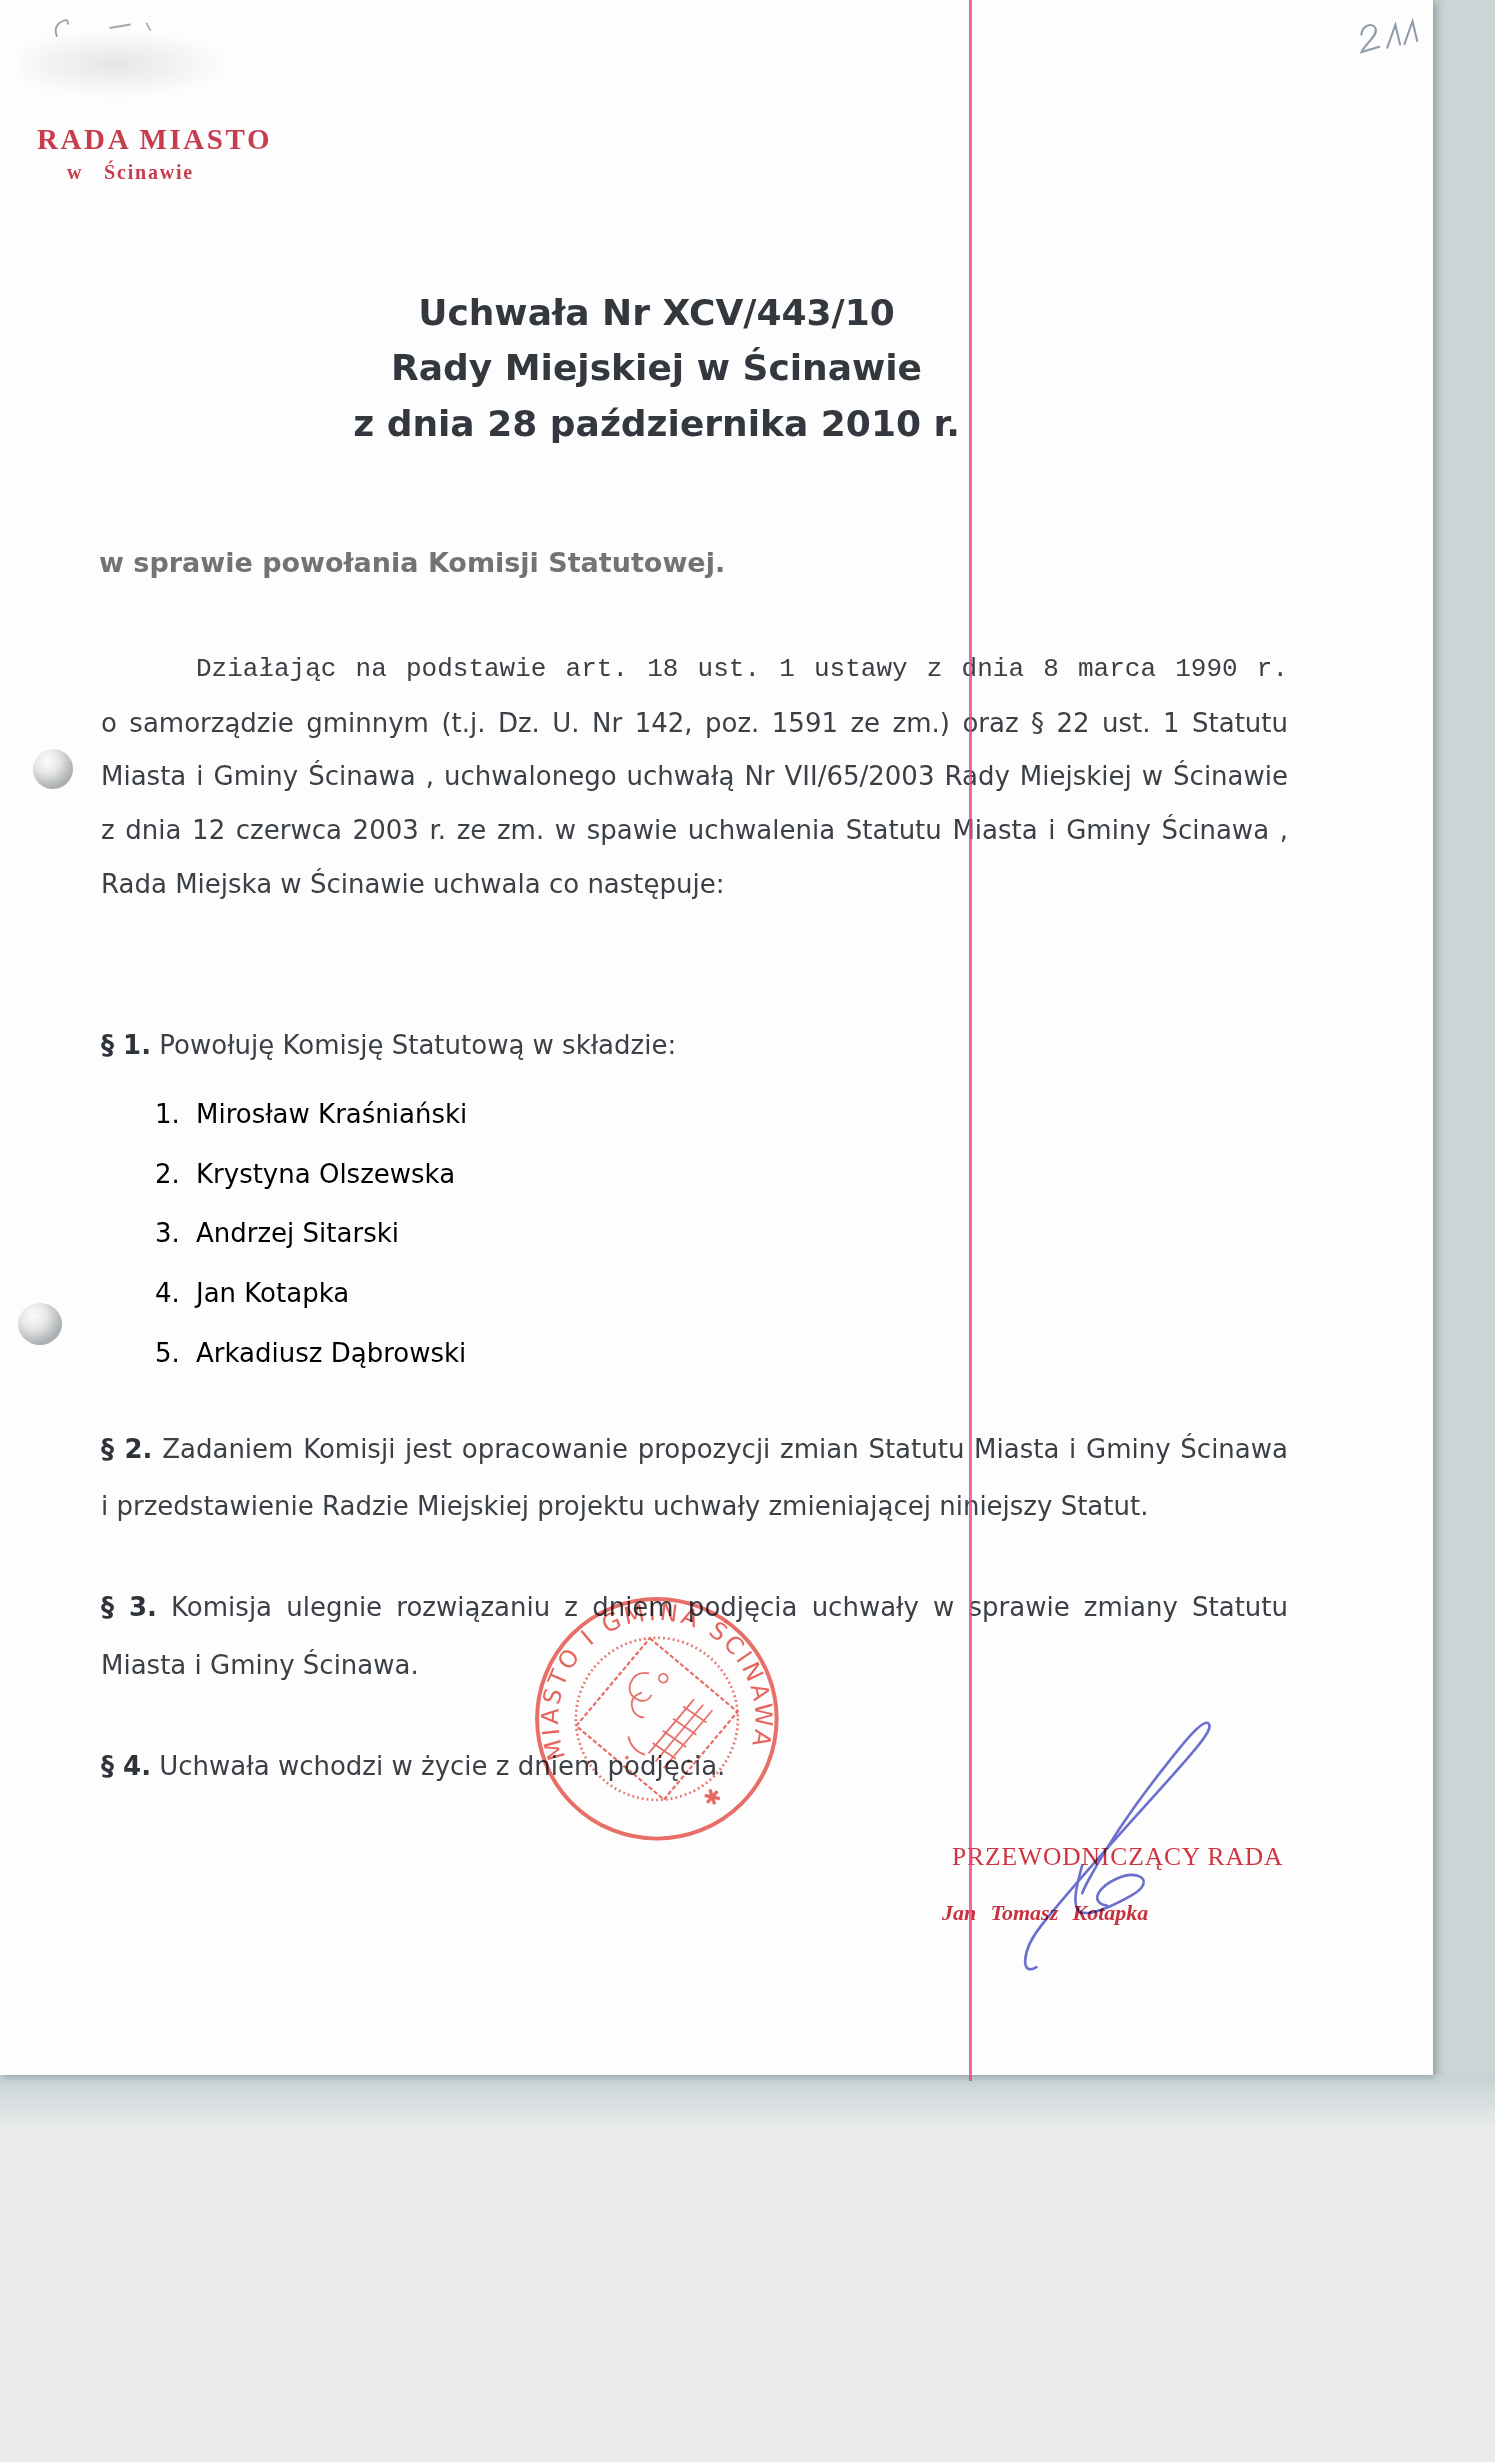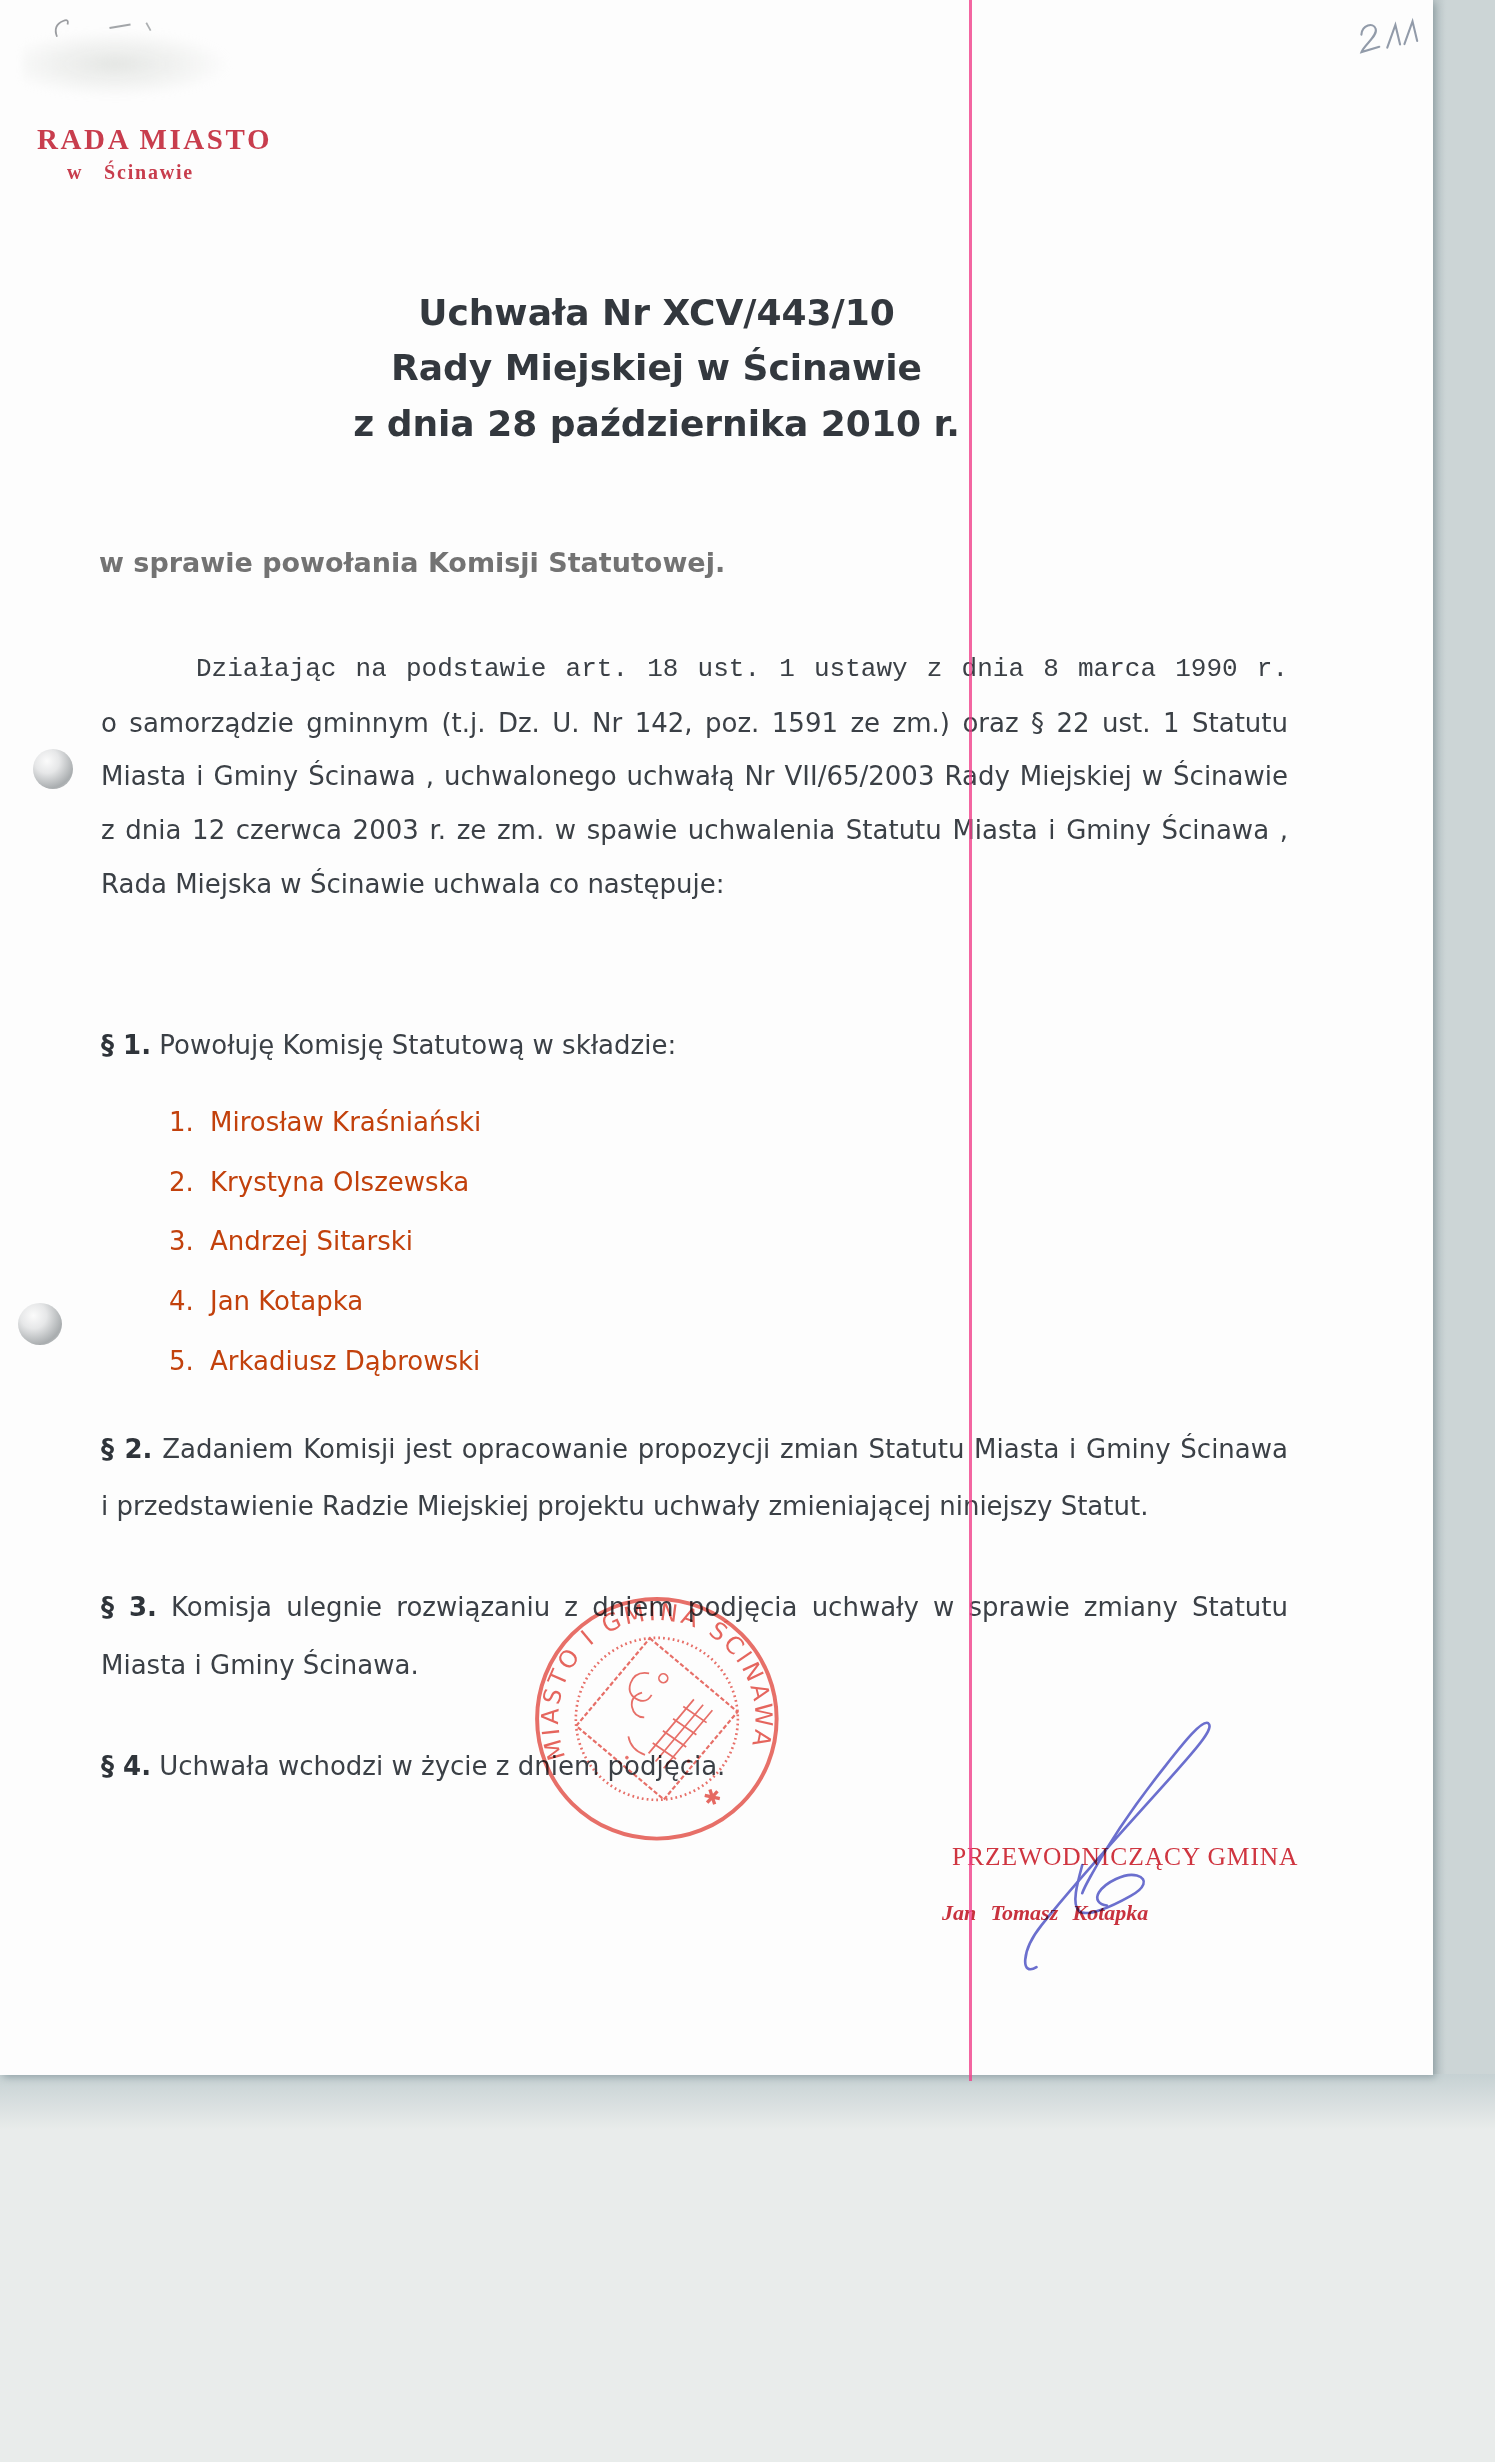--- a/index.html
+++ b/index.html
@@ -41,21 +41,21 @@
   .hdr-stamp .l2{font-size:20px;letter-spacing:1.8px;word-spacing:14px;margin:5.3px 0 0 30px;font-family:Liberation Serif, serif;}
   .tline{position:absolute;left:85px;width:1143px;text-align:center;
     font-size:36px;font-weight:bold;color:#33383e;height:42px;line-height:42px;}
   .subject{position:absolute;left:99px;top:547px;font-size:27px;font-weight:bold;color:#737373;}
   .jline{position:absolute;left:101px;width:1187px;height:40px;line-height:40px;
     font-size:26px;text-align:justify;overflow:hidden;color:#3b4046;}
   .jline::after{content:"";display:inline-block;width:100%;height:0;}
   .pline{position:absolute;left:101px;width:1187px;height:40px;line-height:40px;
     font-size:26px;color:#3b4046;white-space:nowrap;}
   .indent1{padding-left:95px;width:1092px;font-family:Liberation Mono, monospace;}
-  .li{position:absolute;left:169px;height:39px;line-height:39px;font-size:26px;color:#c2410c;white-space:nowrap;margin-top:8px;}
+  .li{position:absolute;left:155px;height:39px;line-height:39px;font-size:26px;color:#000000;white-space:nowrap;}
   .li .num{display:inline-block;width:41px;}
   b{font-weight:bold;color:#2f343a;}
   
   .round-stamp{position:absolute;left:523px;top:1585px;mix-blend-mode:multiply;opacity:.94;}
   .sig-title{position:absolute;left:952px;top:1842px;font-family:"Liberation Serif","DejaVu Serif",serif;
     font-size:25.5px;letter-spacing:0.9px;color:#cf3540;white-space:nowrap;}
   .sig-name{position:absolute;left:942px;top:1900px;font-family:"Liberation Serif","DejaVu Serif",serif;
     font-style:italic;font-weight:bold;font-size:22px;word-spacing:8.8px;color:#c8323e;white-space:nowrap;}
   .signature-svg{position:absolute;left:1003px;top:1710px;mix-blend-mode:multiply;}
   
@@ -155,21 +155,21 @@
     <circle cx="118" cy="196" r="1.6" fill="#e2453c"></circle>
     <circle cx="188" cy="200" r="1.6" fill="#e2453c"></circle>
   </g>
   <path id="ringPath" d="M 50.5 199.3 A 112 112 0 1 1 253.5 199.3" fill="none" stroke="none"></path>
   <text font-family="DejaVu Sans, sans-serif" font-size="27" font-weight="500" fill="#e2453c" opacity="0.88" letter-spacing="4" textLength="430" lengthAdjust="spacing">
     <textPath href="#ringPath" startOffset="4">MIASTO I GMINA ŚCINAWA</textPath>
   </text>
   <text x="208" y="252" font-size="24" fill="#e2453c" opacity="0.85" transform="rotate(-18 208 252)">✱</text>
 </svg>
 
-<div class="sig-title">PRZEWODNICZĄCY GMINA</div>
+<div class="sig-title">PRZEWODNICZĄCY RADA</div>
 <div class="sig-name">Jan Tomasz Kotapka</div>
 <svg class="signature-svg" width="229" height="273" viewBox="0 0 260 310">
   <g fill="none" stroke="#5c61cb" stroke-width="3" opacity="0.9" stroke-linecap="round">
     <path d="M38,292 C20,303 20,274 44,244 C90,186 152,120 198,68 C222,41 240,20 233,15 C226,11 206,36 184,64 C153,103 122,148 101,186 C96,195 92,202 90,208"></path>
     <path d="M90,176 C84,198 78,220 86,228 C94,236 122,224 145,211 C160,203 166,192 152,188 C139,184 116,196 109,207 C104,215 109,221 118,222"></path>
   </g>
 </svg>
 
 <div class="pink-line"></div>
 

